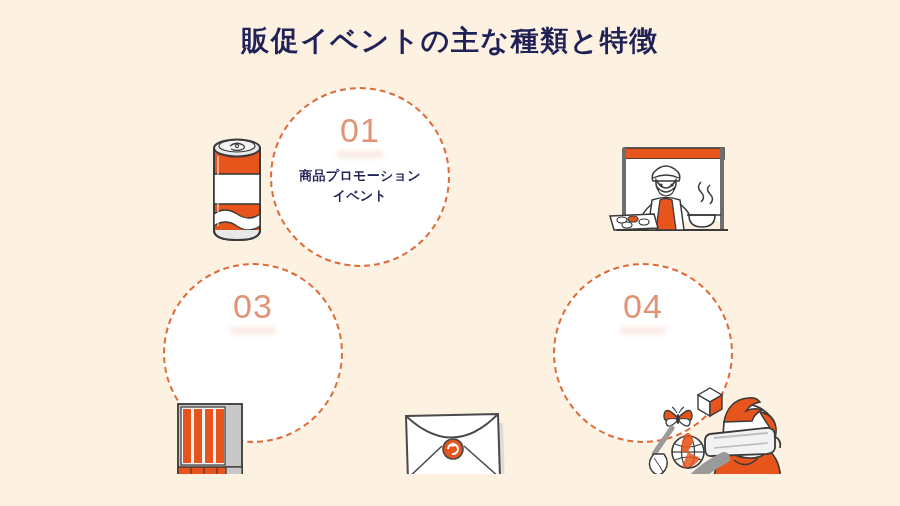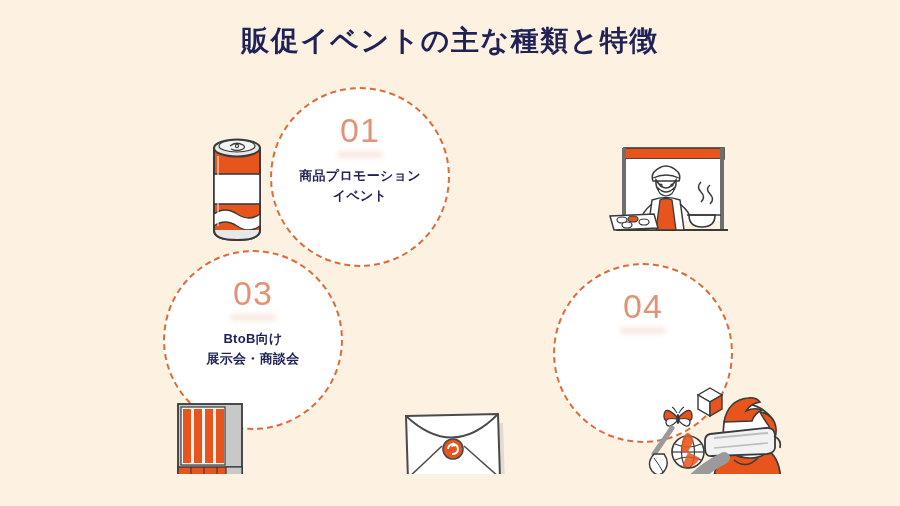--- a/index.html
+++ b/index.html
@@ -75,21 +75,21 @@
     color: #1F2157;
     line-height: 1.5;
     letter-spacing: .3px;
     padding: 0 6px;
     white-space: pre-line;
   }
 
   
   #circle-01 { left: 270px; top: 87px; }
   #circle-02 { left: 465px; top: 87px; }
-  #circle-03 { left: 163px; top: 250px; }
+  #circle-03 { left: 163px; top: 263px; }
   #circle-04 { left: 358px; top: 263px; }
   #circle-05 { left: 553px; top: 263px; }
 
   
   .illus { position: absolute; z-index: 2; }
   #illus-can       { left: 198px; top: 126px; width: 78px;  height: 124px; z-index: 6; }
   #illus-stall     { left: 596px; top: 130px; width: 132px; height: 122px; z-index: 6; }
   #illus-booth     { left: 168px; top: 388px; width: 92px;  height: 102px; z-index: 6; }
   #illus-envelope  { left: 396px; top: 402px; width: 112px; height: 88px;  z-index: 6; }
   #illus-vr        { left: 648px; top: 378px; width: 136px; height: 124px; z-index: 6; }
@@ -190,22 +190,20 @@
       <line x1="23" y1="79" x2="23" y2="94" stroke="#3A3A3A" stroke-width="1.1"></line>
       <line x1="36" y1="79" x2="36" y2="94" stroke="#3A3A3A" stroke-width="1.1"></line>
       <line x1="49" y1="79" x2="49" y2="94" stroke="#3A3A3A" stroke-width="1.1"></line>
       <rect x="58" y="79" width="16" height="15" fill="#C8C8C8" stroke="#3A3A3A" stroke-width="1.2"></rect>
     </svg>
   </div>
 
   <div class="circle" id="circle-03">
     <div class="num">03</div>
     <div class="num-underline"></div>
-    <div class="label">BtoB向け
-展示会・商談会</div>
   </div>
 
   <div class="illus" id="illus-envelope">
     <svg viewBox="0 0 112 88">
 
       <path d="M12 18 L104 16 L106 80 L14 82 Z" fill="#C9C9C9" opacity=".55" transform="translate(3 5)"></path>
 
       <path d="M10 14 L102 12 L104 76 L12 78 Z" fill="#FFFFFF" stroke="#4A4A4A" stroke-width="2"></path>
 
       <path d="M10 14 Q57 58 102 12" fill="none" stroke="#4A4A4A" stroke-width="1.8"></path>

